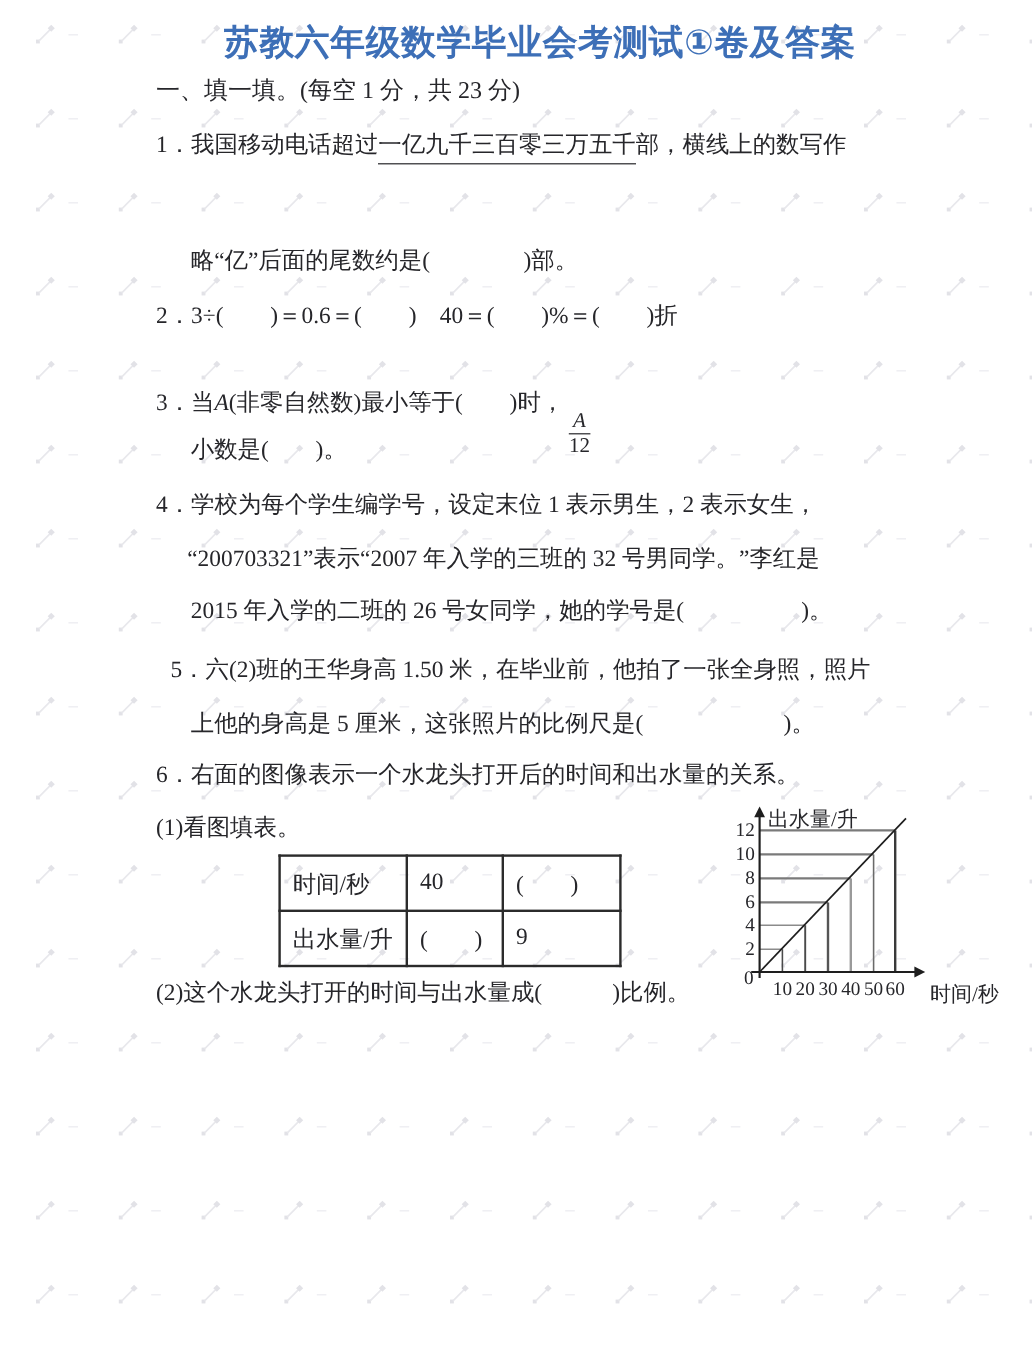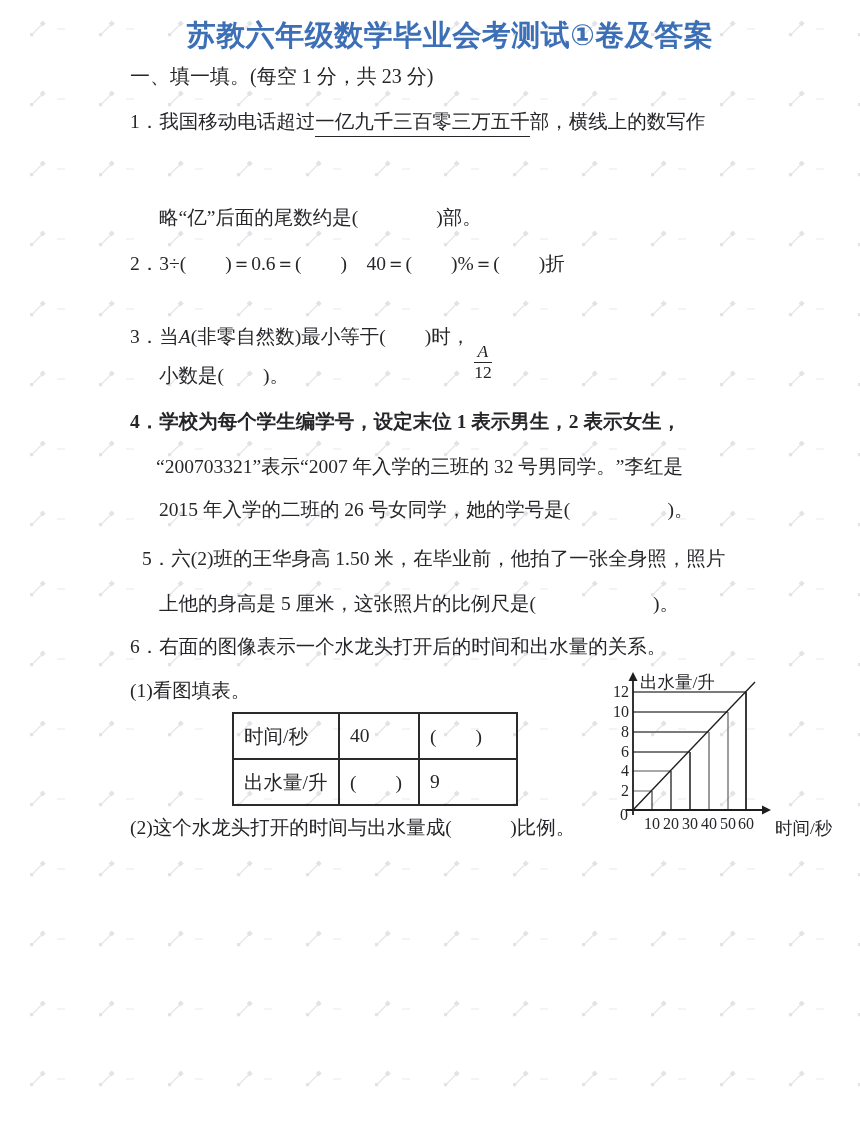--- a/index.html
+++ b/index.html
@@ -290,21 +290,21 @@
   <div class="ln" style="left:159px;top:203px;">略“亿”后面的尾数约是(　　　　)部。</div>
 
   <div class="ln" style="left:130px;top:249px;"><span class="qnum">2．</span><span>3÷(　　)＝0.6＝(　　)　40＝(　　)%＝(　　)折</span></div>
 
   <div class="ln" style="left:130px;top:301px;margin-top:21px;"><span class="qnum">3．</span><span>当</span><span class="ital">A</span><span>(非零自然数)最小等于(　　)时，</span><span class="frac">
         <span class="fn">A</span>
         <span class="fd">12</span>
       </span></div>
   <div class="ln" style="left:159px;top:361px;">小数是(　　)。</div>
 
-  <div class="ln" style="left:130px;top:407px;font-weight:bold;"><span class="qnum">4．</span><span>学校为每个学生编学号，设定末位 1 表示男生，2 表示女生，</span></div>
+  <div class="ln" style="left:130px;top:407px;"><span class="qnum">4．</span><span>学校为每个学生编学号，设定末位 1 表示男生，2 表示女生，</span></div>
   <div class="ln" style="left:156px;top:452px;">“200703321”表示“2007 年入学的三班的 32 号男同学。”李红是</div>
   <div class="ln" style="left:159px;top:495px;">2015 年入学的二班的 26 号女同学，她的学号是(　　　　　)。</div>
 
   <div class="ln" style="left:130px;top:544px;margin-left:12px;"><span class="qnum">5．</span><span>六(2)班的王华身高 1.50 米，在毕业前，他拍了一张全身照，照片</span></div>
   <div class="ln" style="left:159px;top:589px;">上他的身高是 5 厘米，这张照片的比例尺是(　　　　　　)。</div>
 
   <div class="ln" style="left:130px;top:632px;"><span class="qnum">6．</span><span>右面的图像表示一个水龙头打开后的时间和出水量的关系。</span></div>
   <div class="ln" style="left:130px;top:676px;">(1)看图填表。</div>
 
   <table class="fill">

